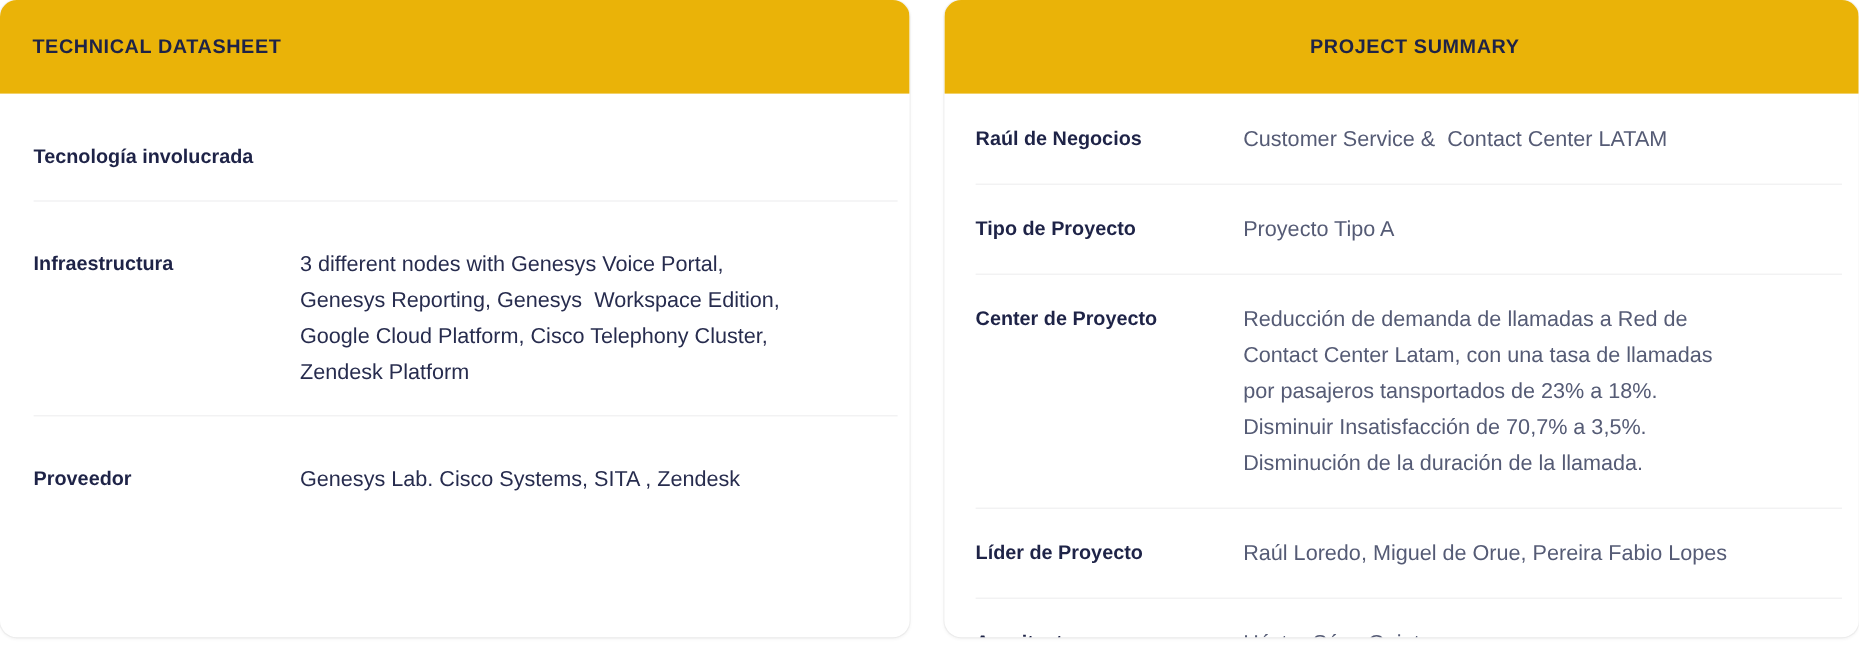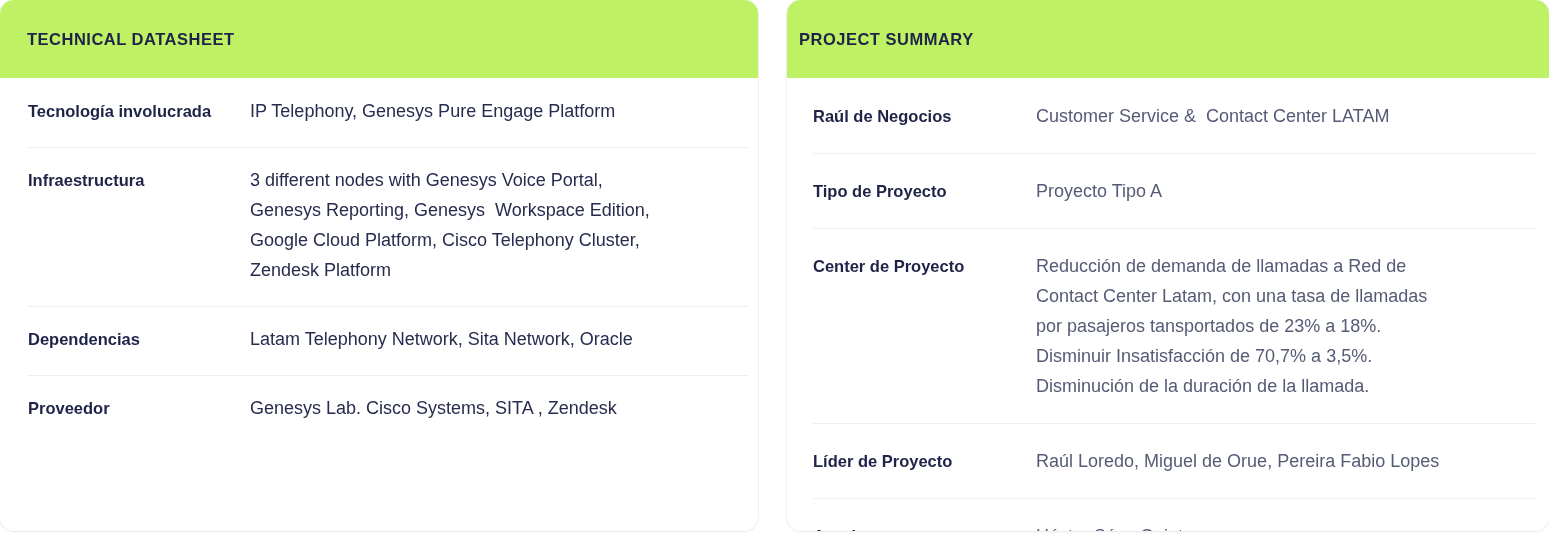--- a/index.html
+++ b/index.html
@@ -38,28 +38,28 @@
 
   #card-summary {
     left: 787px;
     top: 0px;
     width: 762px;
     height: 531px;
   }
 
   .card-header {
     height: 78px;
-    background: #bef264;
+    background: #eab308;
     display: flex;
     align-items: center;
     box-sizing: border-box;
   }
 
   #card-technical .card-header { padding-left: 27px; }
-  #card-summary  .card-header { padding-left: 12px; }
+  #card-summary  .card-header { padding-left: 22px; justify-content: center; }
 
   .card-header-title {
     font-size: 16.5px;
     font-weight: 600;
     letter-spacing: 0.5px;
     color: #1E2347;
     white-space: nowrap;
   }
 
   .card-body {
@@ -97,21 +97,21 @@
     flex: 0 0 auto;
   }
 
   .row-value {
     box-sizing: border-box;
     flex: 1 1 auto;
     white-space: pre-wrap;
   }
 
   
-  #card-technical .row { padding-top: 18px; padding-bottom: 21px; }
+  #card-technical .row { padding-top: 38px; padding-bottom: 21px; }
   #card-technical .row-label {
     width: 250px;
     padding-left: 28px;
     font-size: 16.5px;
     line-height: 30px;
   }
   #card-technical .row-value {
     padding-right: 14px;
     font-size: 18px;
     line-height: 30px;
@@ -142,35 +142,30 @@
 
   <section class="card" id="card-technical">
     <div class="card-header">
       <span class="card-header-title">TECHNICAL DATASHEET</span>
     </div>
     <div class="card-body">
       <div class="rows">
 
         <div class="row">
           <div class="row-label">Tecnología involucrada</div>
-          <div class="row-value">IP Telephony, Genesys Pure Engage Platform</div>
         </div>
 
         <div class="row">
           <div class="row-label">Infraestructura</div>
           <div class="row-value">3 different nodes with Genesys Voice Portal,
 Genesys Reporting, Genesys  Workspace Edition,
 Google Cloud Platform, Cisco Telephony Cluster,
 Zendesk Platform</div>
         </div>
 
-        <div class="row">
-          <div class="row-label">Dependencias</div>
-          <div class="row-value">Latam Telephony Network, Sita Network, Oracle</div>
-        </div>
 
 
         <div class="row">
           <div class="row-label">Proveedor</div>
           <div class="row-value">Genesys Lab. Cisco Systems, SITA , Zendesk</div>
         </div>
 
       </div>
     </div>
   </section>

